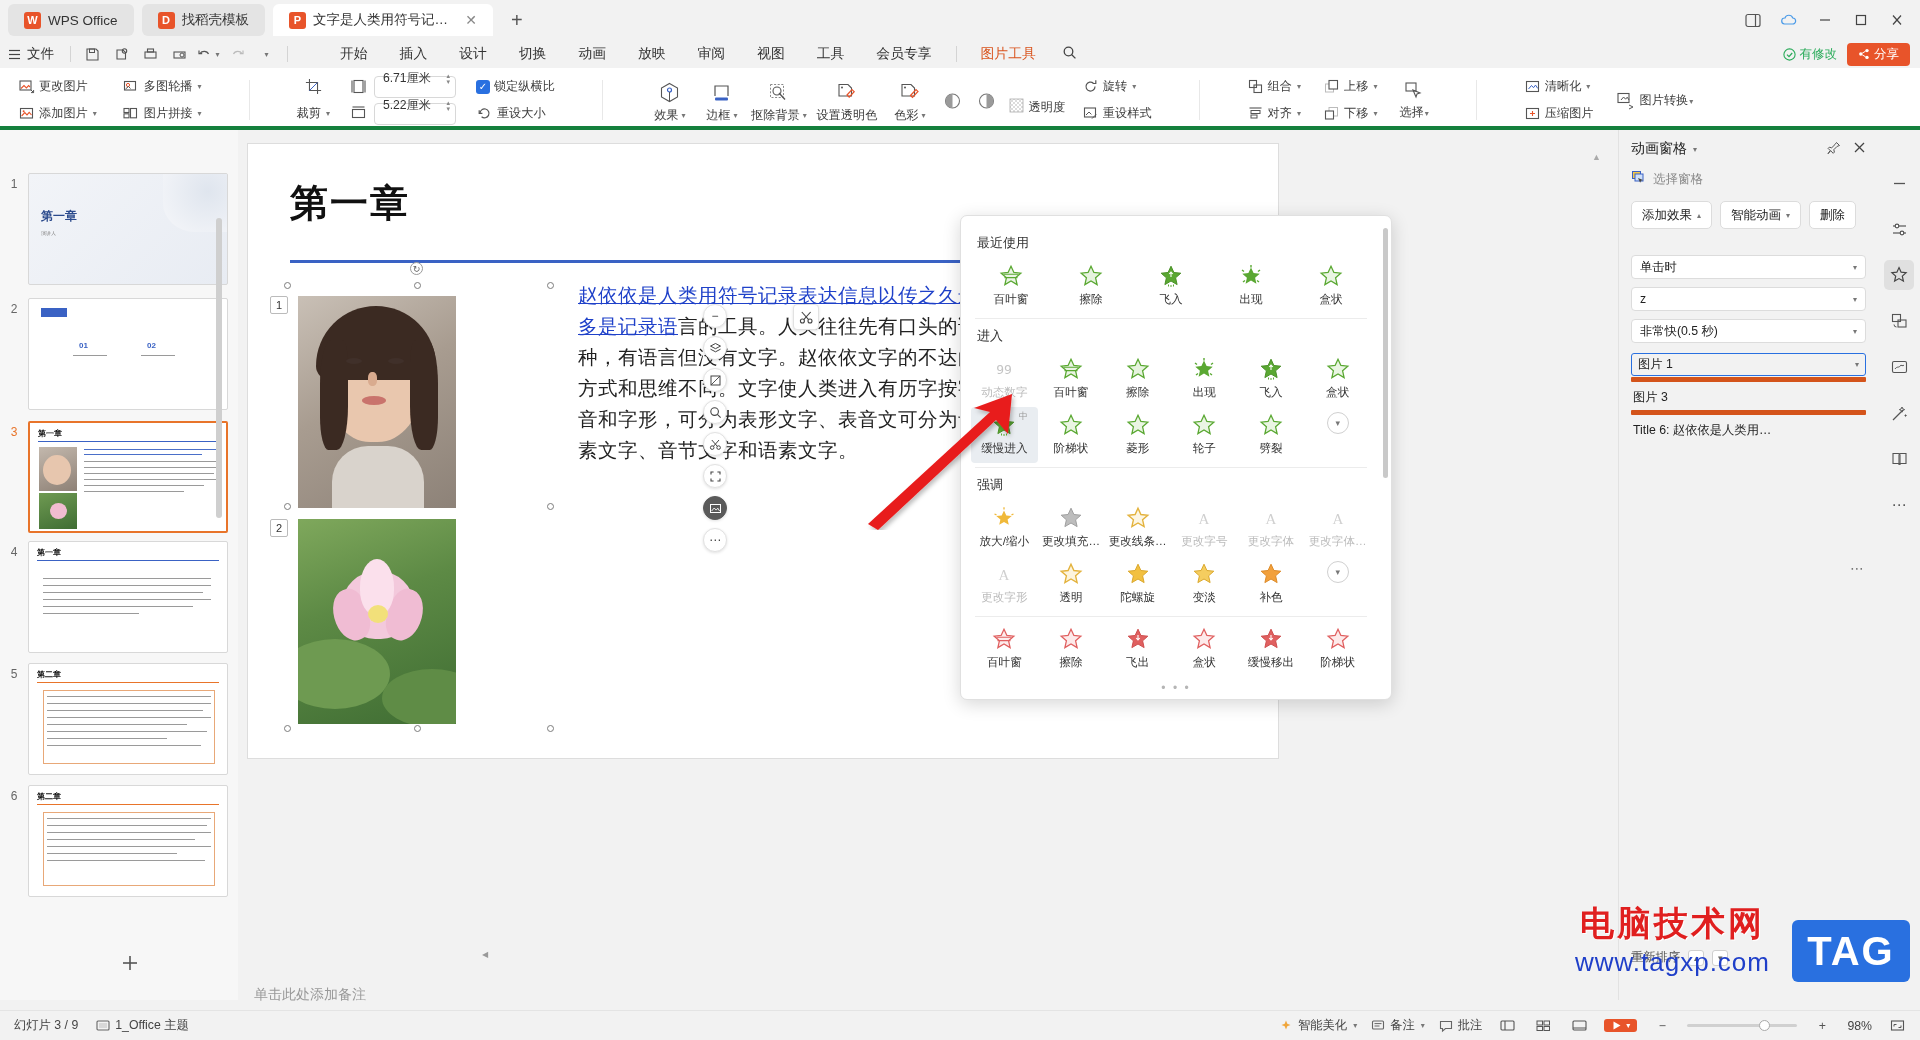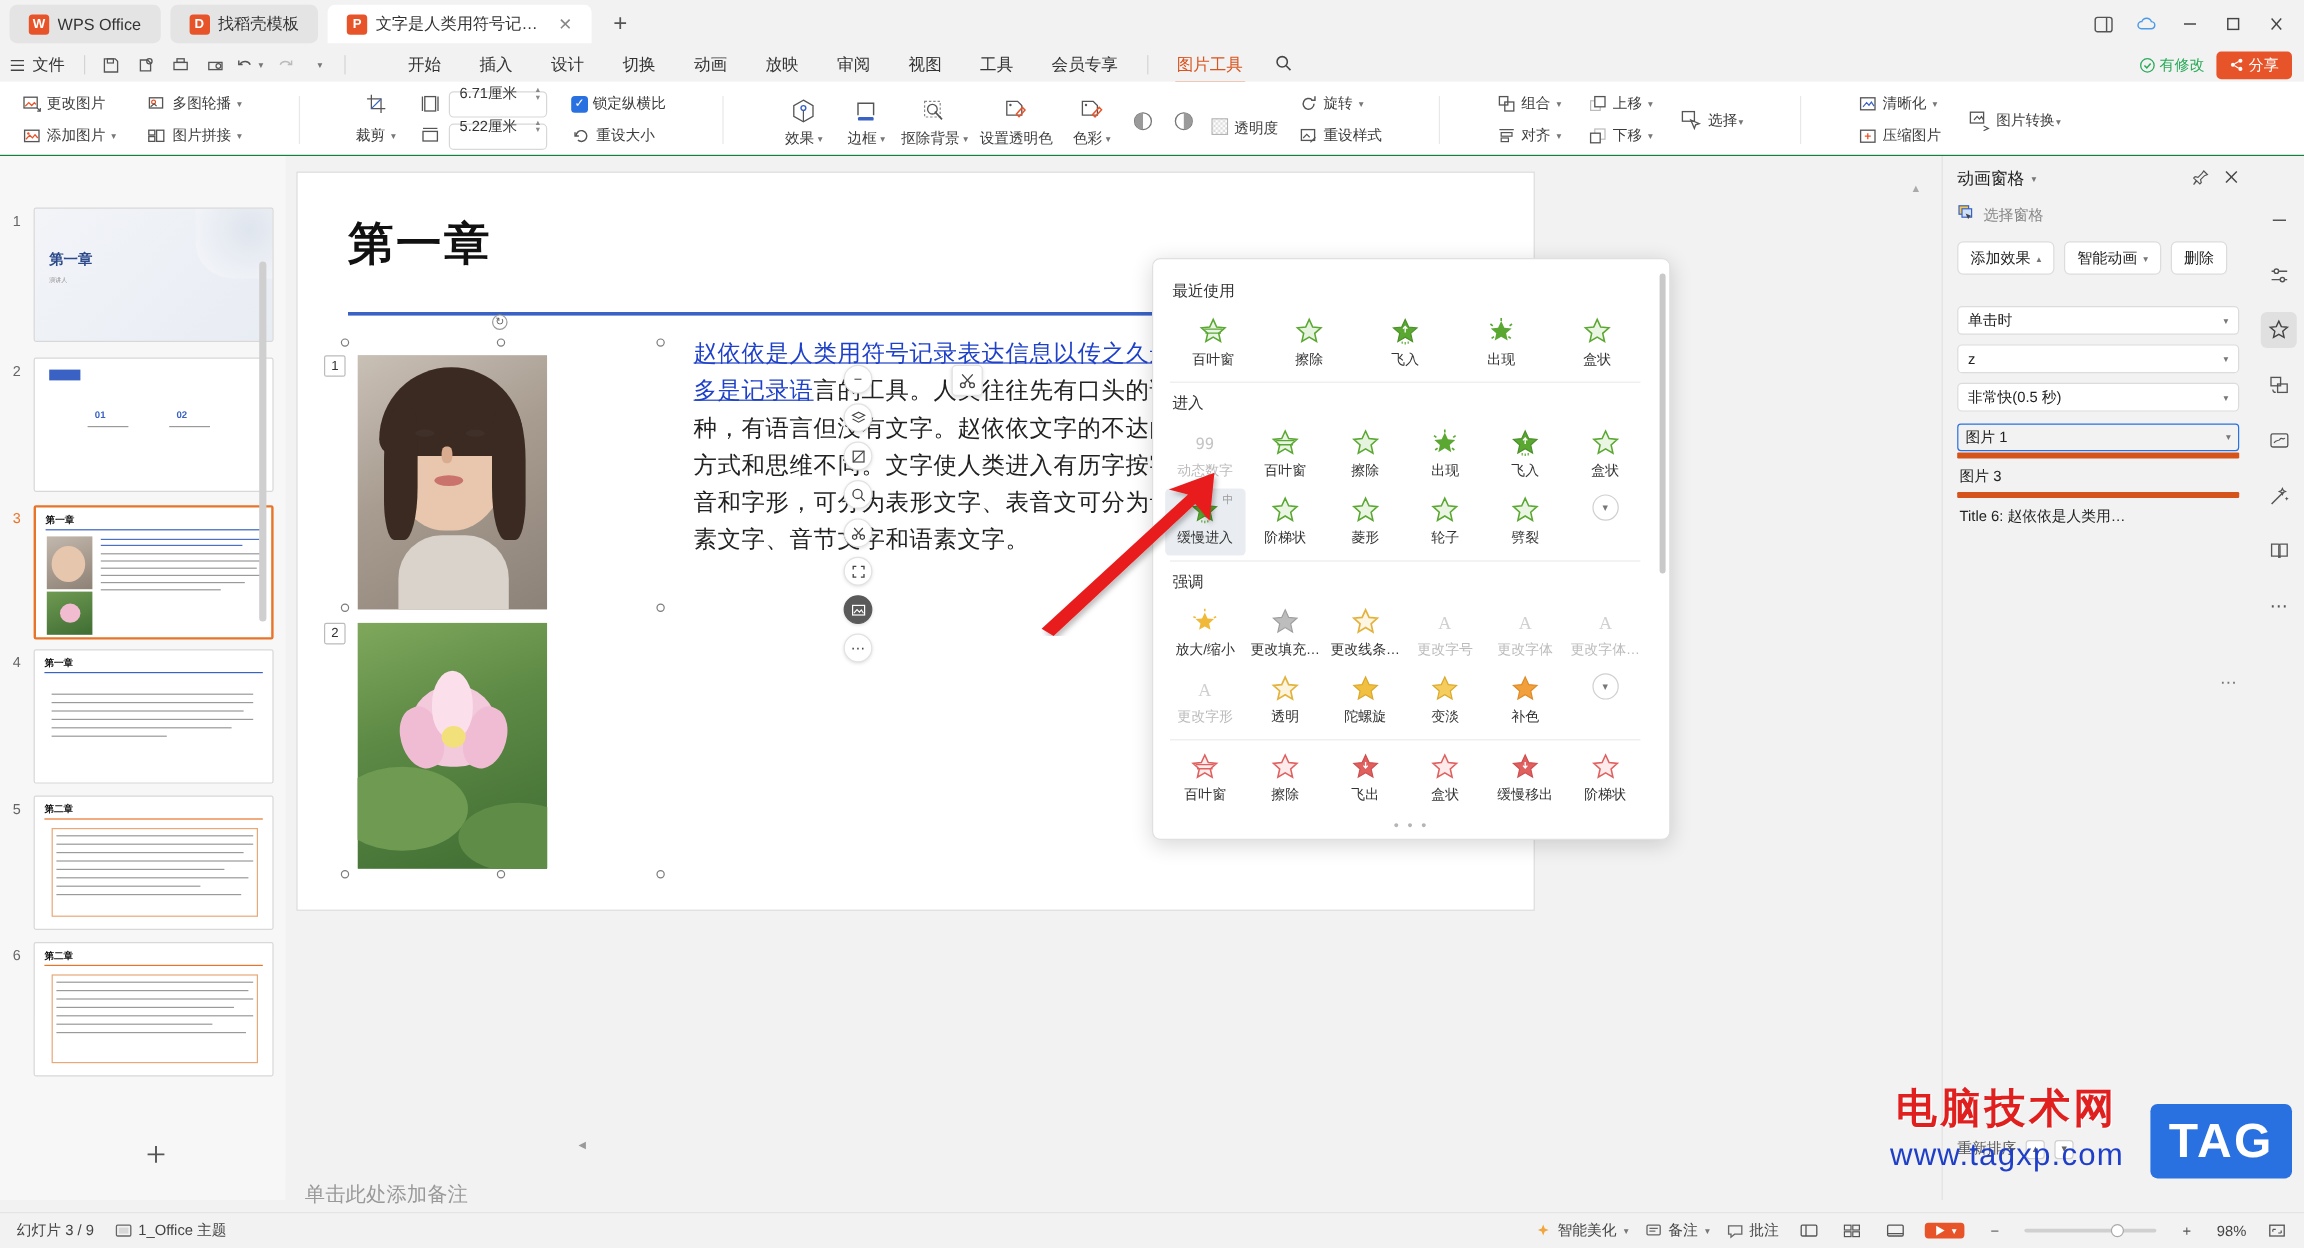--- a/index.html
+++ b/index.html
@@ -50,21 +50,21 @@
     content:''; position:absolute; left:14px; right:14px; bottom:-4px;
     height:2.5px; background:#d9541e; border-radius:2px;
   }
   .menu-right { position:absolute; right:10px; top:0; height:28px; display:flex; align-items:center; gap:10px; font-size:12.5px;}
   .pill-green { color:#2aab5a; display:flex; align-items:center; gap:4px;}
   .pill-share { background:#e8542a; color:#fff; border-radius:4px; padding:3px 11px; font-size:12.5px; display:flex; align-items:center; gap:4px;}
 
   
   .ribbon {
     position: absolute; top: 68px; left: 0; width: 1920px; height: 62px;
-    background: #fff; border-bottom: 1px solid #15803d;
+    background: #fff; border-bottom: 4px solid #15803d;
     display: flex; align-items: flex-start; padding: 4px 0 0 12px; gap: 32px;
   }
   .rgrp { display: flex; align-items: center; height: 56px; }
   .rgrp-sep { width: 1px; height: 40px; background: #e8e8e8; margin: 8px 9px 0 9px; }
   .rcol { display: flex; flex-direction: column; justify-content: center; gap: 3px; height: 54px;}
   .ritem {
     display: flex; align-items: center; gap: 4px; font-size: 12.2px; color:#3c3c3c;
     padding: 2px 6px; border-radius: 3px; white-space: nowrap; height:24px;
   }
   .ritem .ic { width: 17px; height:17px; display:inline-flex; align-items:center; justify-content:center; flex:0 0 auto;}
@@ -192,21 +192,21 @@
   }
   .sb-l { display:flex; align-items:center; gap:18px; padding-left:14px; }
   .sb-r { position:absolute; right:12px; display:flex; align-items:center; gap:14px;}
   .sb-item { display:flex; align-items:center; gap:5px;}
   .zoomtrack { width:110px; height:3px; background:#d0d0d0; border-radius:2px; position:relative;}
   .zoomknob { position:absolute; left:72px; top:-4px; width:11px; height:11px; background:#fff;
     border:1px solid #a9a9a9; border-radius:50%;}
   .sb-btn { width:22px;height:20px;display:flex;align-items:center;justify-content:center;color:#555;}
   .sb-red { background:#e8542a; color:#fff; border-radius:3px; padding:1px 7px; display:flex;align-items:center;gap:3px;}
   .note-bar { position:absolute; left:238px; bottom:30px; width:1290px; height:30px;
-    font-size:17px; color:#999; display:flex; align-items:center; padding-left:16px; background:#f2f2f2;}
+    font-size:14px; color:#999; display:flex; align-items:center; padding-left:16px; background:#f2f2f2;}
 
   
   .wm { position:absolute; right:150px; bottom:62px; text-align:center; }
   .wm-main { font-size:34px; font-weight:bold; color:#e01f1f; letter-spacing:3px;
      text-shadow: 1px 1px 0 #fff; }
   .wm-sub { font-size:26px; color:#1f3fc9; letter-spacing:1px; }
   .wm-tag { position:absolute; right:10px; bottom:58px; width:118px; height:62px; background:#2970e0;
     color:#fff; font-size:40px; font-weight:bold; display:flex; align-items:center; justify-content:center;
     border-radius:6px; letter-spacing:2px;}
 
@@ -640,21 +640,21 @@
             <svg width="15" height="15" viewBox="0 0 15 15">
                 <rect x="5" y="1.5" width="8.5" height="8.5" fill="none" stroke="#bbb" stroke-width="1"></rect>
                 <rect x="1.5" y="5" width="8" height="8" fill="#fff" stroke="#555" stroke-width="1.1"></rect>
               </svg>
           </span>
           <span>下移</span>
           <span class="caret">▾</span>
         </div>
       </div>
       <div class="rcol" style="margin-left:10px;">
-        <div class="ritem" style="flex-direction:row; height:54px; justify-content:center; gap:3px;">
+        <div class="ritem" style="flex-direction:column; height:54px; justify-content:center; gap:3px;">
           <span class="ic" style="width:21px;height:21px;">
             <svg width="20" height="19" viewBox="0 0 20 19">
                 <rect x="2" y="2" width="10" height="8" fill="none" stroke="#555" stroke-width="1.1"></rect>
                 <path d="M9 9l7 3-3 1-1 3z" fill="none" stroke="#555" stroke-width="1.1"></path>
               </svg>
           </span>
           <span class="blab" style="font-size:12.2px;"><span>选择</span><span class="caret">▾</span></span>
         </div>
       </div>
     </div>

